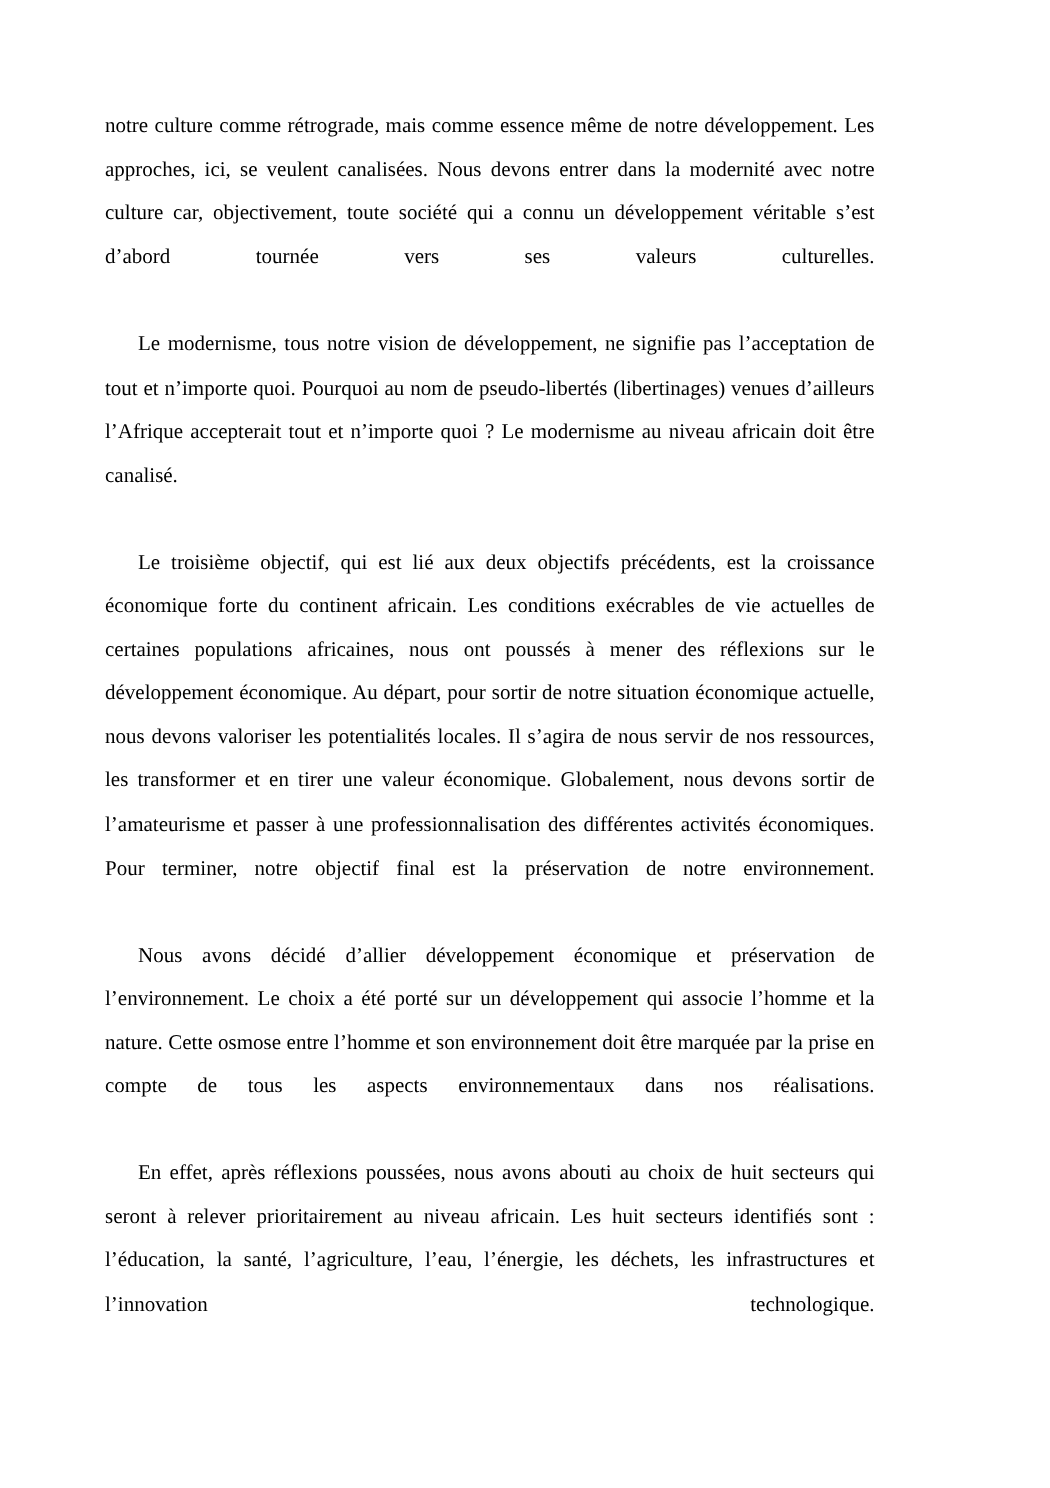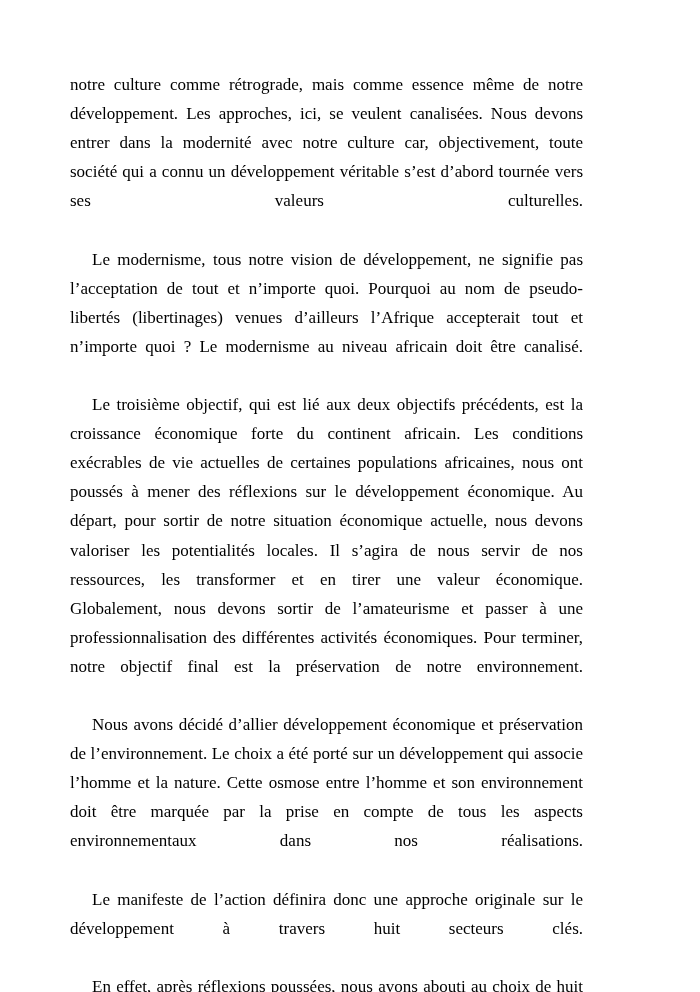--- a/index.html
+++ b/index.html
@@ -25,21 +25,21 @@
     padding: 70px 117px 62px 70px;
   }
   .body-text {
     width: 513px;
     margin: 0;
     padding: 0;
   }
   .body-text p {
     margin: 0;
     padding: 0;
-    font-size: 17px;
+    font-size: 14px;
     line-height: 29.1px;
     text-align: justify;
     text-justify: inter-word;
     text-indent: 22px;
     hyphens: none;
     -webkit-hyphens: none;
     word-spacing: 0.1px;
   }
   .body-text p.no-indent {
     text-indent: 0;
@@ -53,17 +53,16 @@
 </style>
 </head>
 <body>
 
 <div class="page">
   <article class="body-text">
     <p class="no-indent">notre culture comme rétrograde, mais comme essence même de notre développement. Les approches, ici, se veulent canalisées. Nous devons entrer dans la modernité avec notre culture car, objectivement, toute société qui a connu un développement véritable s’est d’abord tournée vers ses valeurs culturelles.</p>
     <p>Le modernisme, tous notre vision de développement, ne signifie pas l’acceptation de tout et n’importe quoi. Pourquoi au nom de pseudo-libertés (libertinages) venues d’ailleurs l’Afrique accepterait tout et n’importe quoi ? Le modernisme au niveau africain doit être canalisé.</p>
     <p>Le troisième objectif, qui est lié aux deux objectifs précédents, est la croissance économique forte du continent africain. Les conditions exécrables de vie actuelles de certaines populations africaines, nous ont poussés à mener des réflexions sur le développement économique. Au départ, pour sortir de notre situation économique actuelle, nous devons valoriser les potentialités locales. Il s’agira de nous servir de nos ressources, les transformer et en tirer une valeur économique. Globalement, nous devons sortir de l’amateurisme et passer à une professionnalisation des différentes activités économiques. Pour terminer, notre objectif final est la préservation de notre environnement.</p>
     <p>Nous avons décidé d’allier développement économique et préservation de l’environnement. Le choix a été porté sur un développement qui associe l’homme et la nature. Cette osmose entre l’homme et son environnement doit être marquée par la prise en compte de tous les aspects environnementaux dans nos réalisations.</p>
-    <p>Le manifeste de l’action définira donc une approche originale sur le développement à travers huit secteurs clés.</p>
     <p>En effet, après réflexions poussées, nous avons abouti au choix de huit secteurs qui seront à relever prioritairement au niveau africain. Les huit secteurs identifiés sont : l’éducation, la santé, l’agriculture, l’eau, l’énergie, les déchets, les infrastructures et l’innovation technologique.</p>
 
   </article>
 </div>
 
 </body></html>

